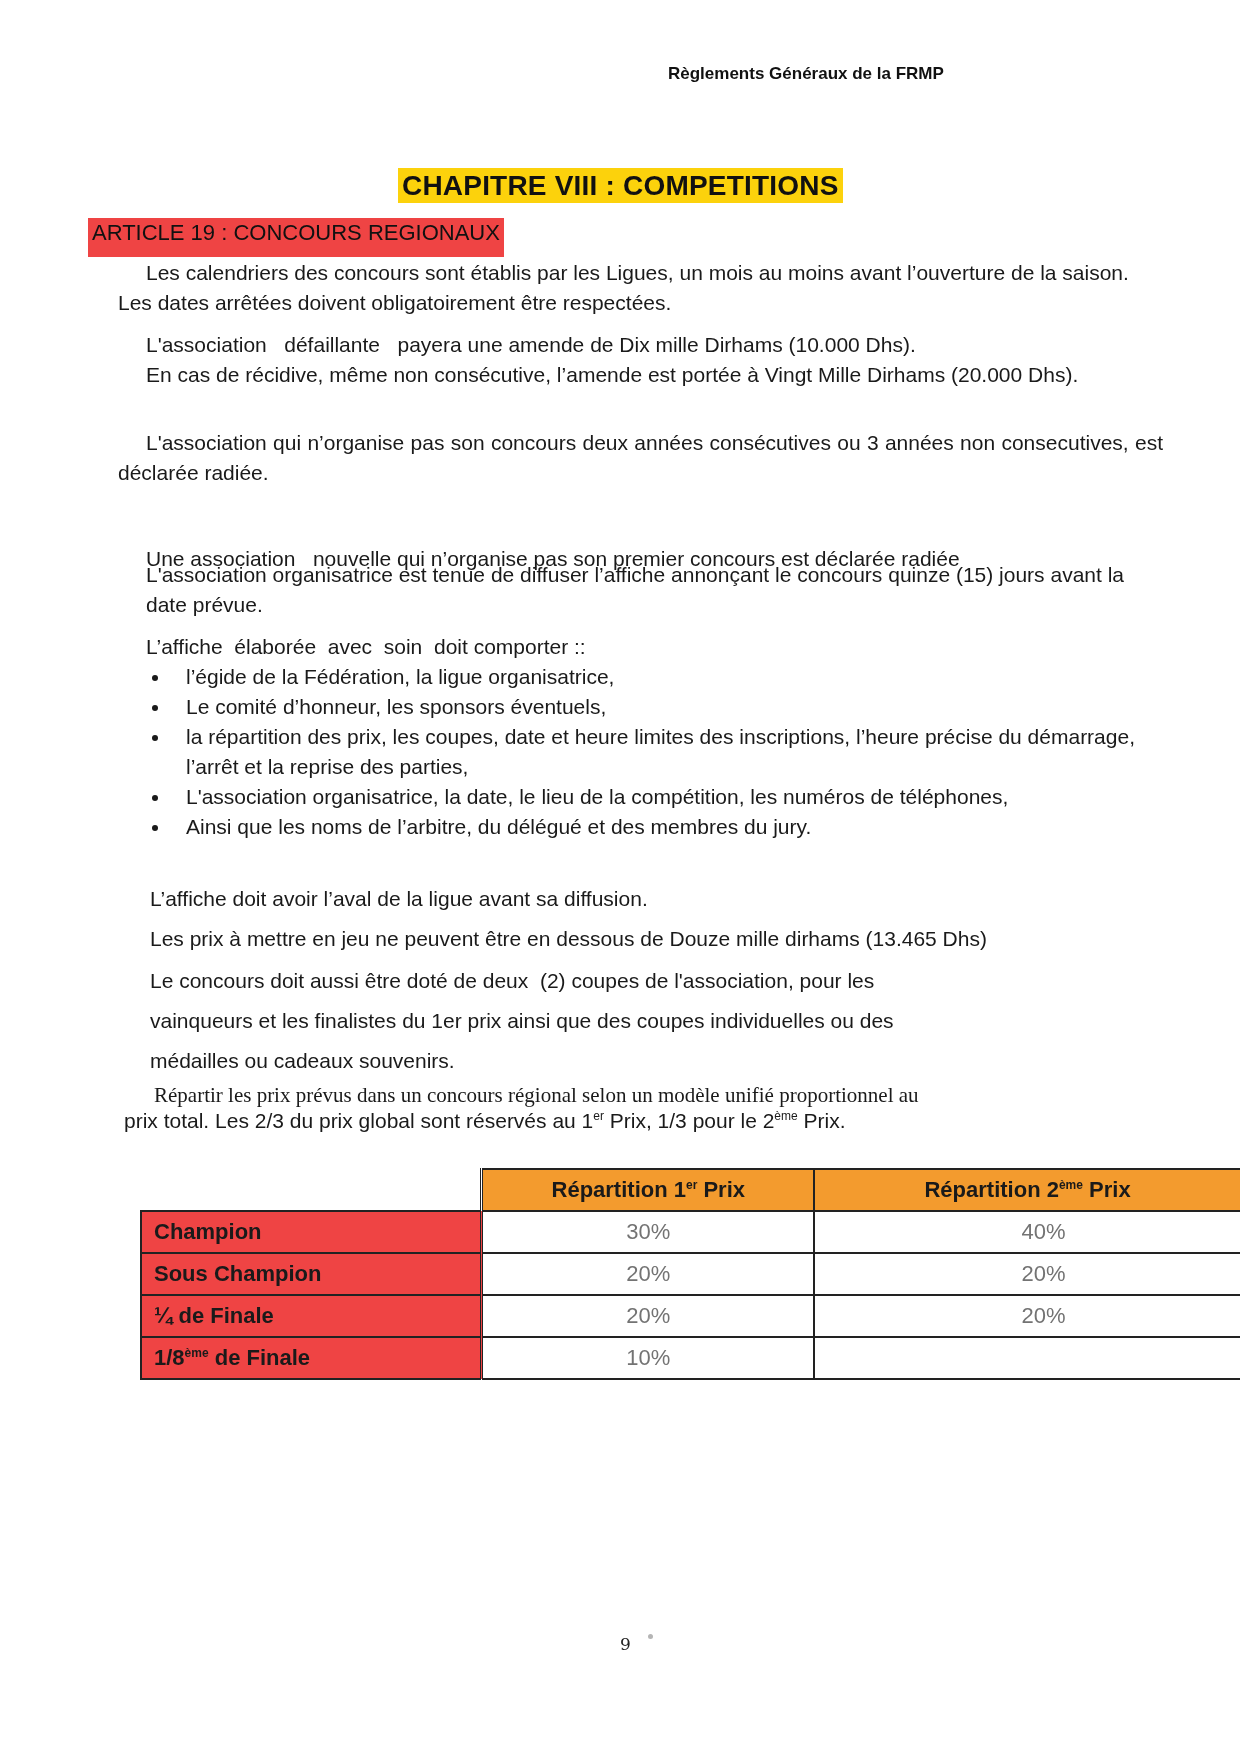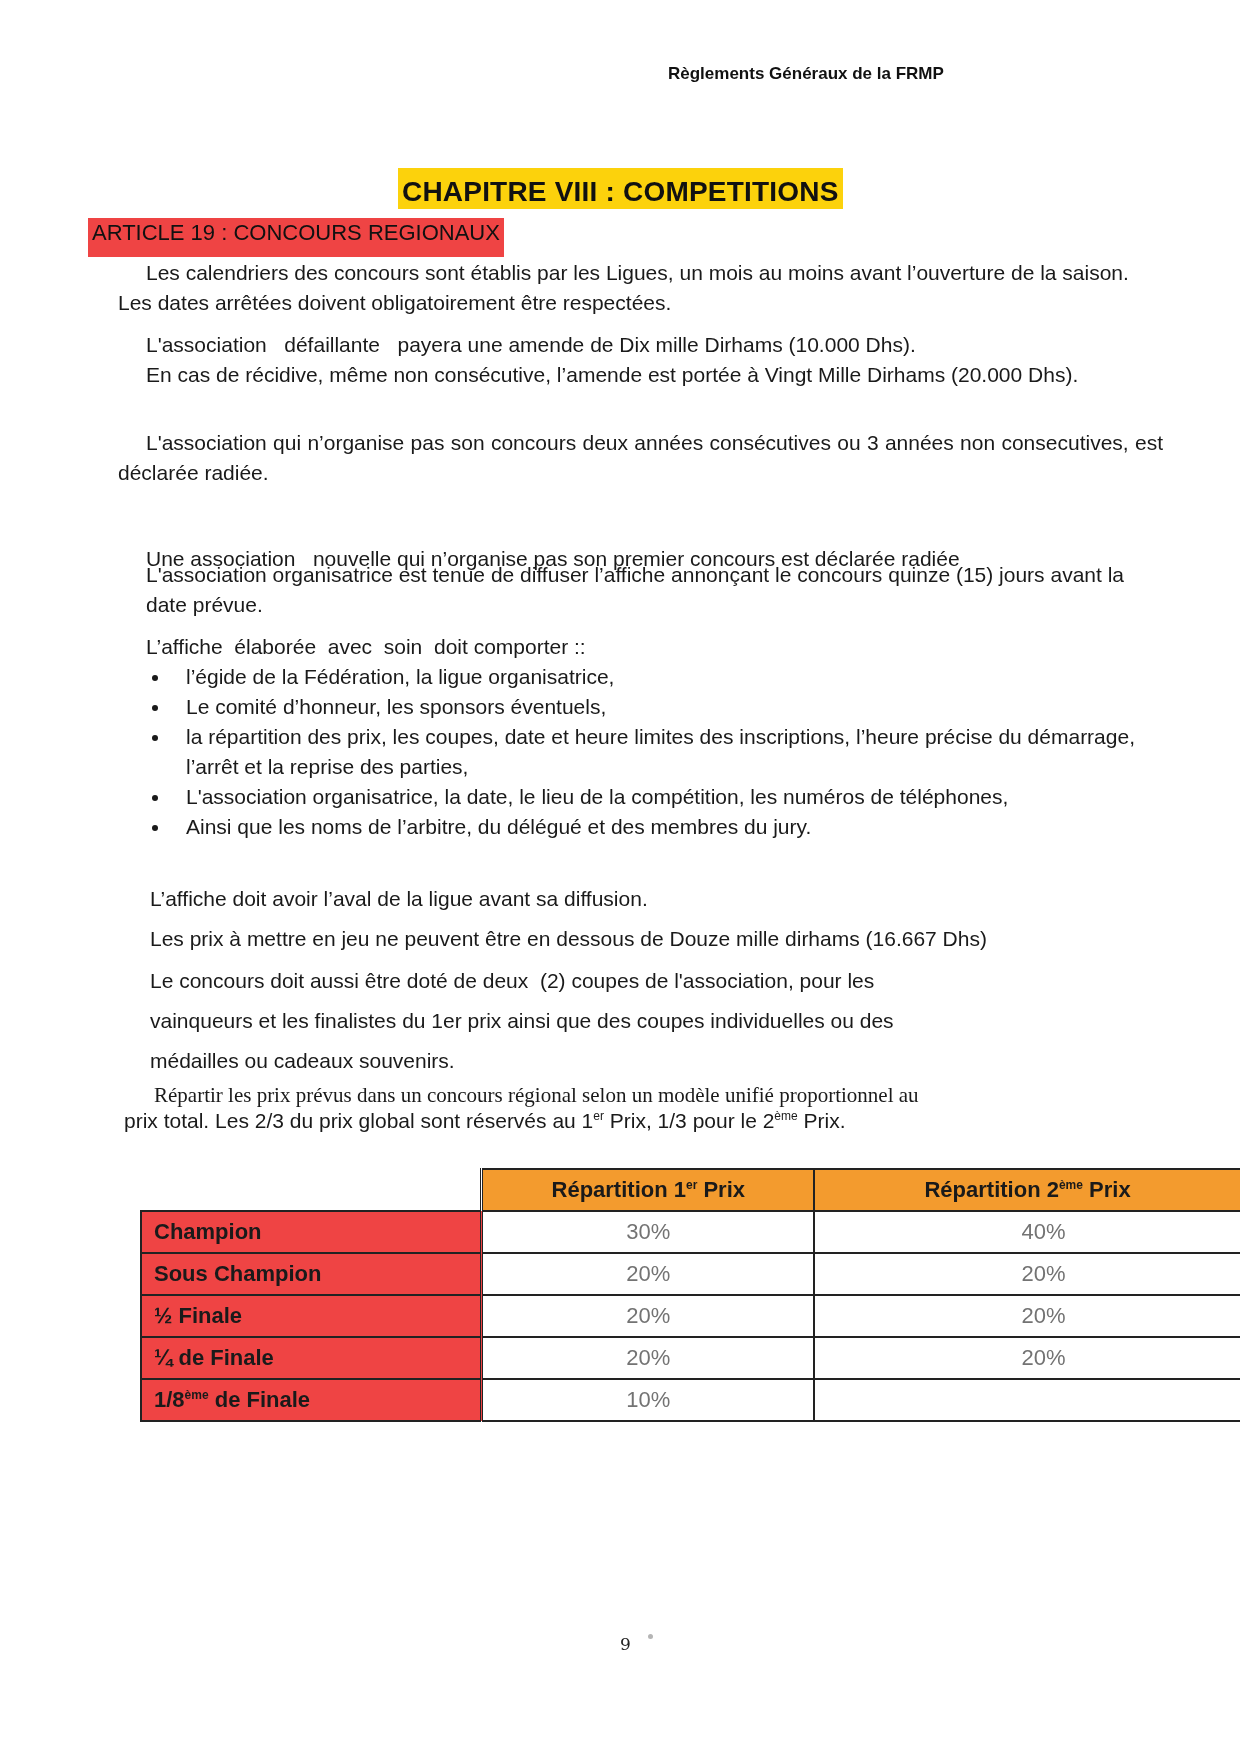--- a/index.html
+++ b/index.html
@@ -5,21 +5,21 @@
     html, body { margin: 0; padding: 0; }
     body {
       width: 1240px; height: 1754px; background: #ffffff; position: relative;
       font-family: "Liberation Sans", sans-serif; color: #1a1a1a; overflow: hidden;
     }
     .abs { position: absolute; }
     .header {
       left: 668px; top: 64px; font-weight: bold; font-size: 17px; color: #111;
     }
     .chapter {
-      left: 398px; top: 168px; background: #fcd20c; padding: 8px 4px 1px 4px;
+      left: 398px; top: 168px; background: #fcd20c; padding: 2px 4px 1px 4px;
       font-weight: bold; font-size: 28px; letter-spacing: 0.2px; color: #111;
       font-family: "Liberation Sans", sans-serif;
     }
     .article {
       left: 88px; top: 218px; background: #ef4444; padding: 2px 4px 11px 4px;
       font-size: 22px; color: #111;
     }
     .para { font-size: 21px; line-height: 30px; color: #1a1a1a; }
     .indent { text-indent: 28px; }
     .bullets { margin: 0; padding: 0; list-style: none; }
@@ -78,21 +78,21 @@
 <ul class="abs bullets" style="left:148px; top:662px; width:1020px;">
   <li><span class="dot"></span><span>l’égide de la Fédération, la ligue organisatrice,</span></li>
   <li><span class="dot"></span><span>Le comité d’honneur, les sponsors éventuels,</span></li>
   <li><span class="dot"></span><span>la répartition des prix, les coupes, date et heure limites des inscriptions, l’heure précise du démarrage, l’arrêt et la reprise des parties,</span></li>
   <li style="text-align:justify;"><span class="dot"></span><span>L'association  organisatrice,  la  date,  le  lieu  de  la  compétition,  les  numéros  de téléphones,</span></li>
   <li><span class="dot"></span><span>Ainsi que les noms de l’arbitre, du délégué et des membres du jury.</span></li>
 </ul>
 
 <div class="abs para" style="left:150px; top:884px; width:1000px;">L’affiche doit avoir l’aval de la ligue avant sa diffusion.</div>
 
-<div class="abs para" style="left:150px; top:924px; width:1060px; white-space:nowrap;">Les prix à mettre en jeu ne peuvent être en dessous de Douze mille dirhams (16.667 Dhs)</div>
+<div class="abs para" style="left:150px; top:924px; width:1060px; white-space:nowrap;">Les prix à mettre en jeu ne peuvent être en dessous de Douze mille dirhams (13.465 Dhs)</div>
 
 <div class="abs para" style="left:150px; top:966px; width:1000px;">
   <div style="white-space:pre; margin-bottom:10px;">Le concours doit aussi être doté de deux  (2) coupes de l'association, pour les</div>
   <div style="margin-bottom:10px;">vainqueurs et les finalistes du 1er prix ainsi que des coupes individuelles ou des</div>
   <div>médailles ou cadeaux souvenirs.</div>
 </div>
 
 <div class="abs para" style="left:124px; top:1082px; width:1070px; line-height:26px;">
   <div style="padding-left:30px;font-family:Liberation Serif, serif;">Répartir les prix prévus dans un concours régional selon un modèle unifié proportionnel au</div>
   <div><span>prix total. Les 2/3 du prix global sont réservés au 1</span><sup>er</sup><span> Prix, 1/3 pour le 2</span><sup>ème</sup><span> Prix.</span></div>
@@ -109,25 +109,20 @@
     <td class="rowlabel"><span>Champion</span></td>
     <td class="val c1">30%</td>
     <td class="val c2">40%</td>
   </tr>
   <tr>
     <td class="rowlabel"><span>Sous Champion</span></td>
     <td class="val c1">20%</td>
     <td class="val c2">20%</td>
   </tr>
   <tr>
-    <td class="rowlabel"><span>½ Finale</span></td>
-    <td class="val c1">20%</td>
-    <td class="val c2">20%</td>
-  </tr>
-  <tr>
     <td class="rowlabel"><span>¼ de Finale</span></td>
     <td class="val c1">20%</td>
     <td class="val c2">20%</td>
   </tr>
   <tr>
     <td class="rowlabel"><span>1/8</span><sup>ème</sup><span> de Finale</span></td>
     <td class="val c1">10%</td>
     <td class="val c2"></td>
   </tr>
 </tbody>

